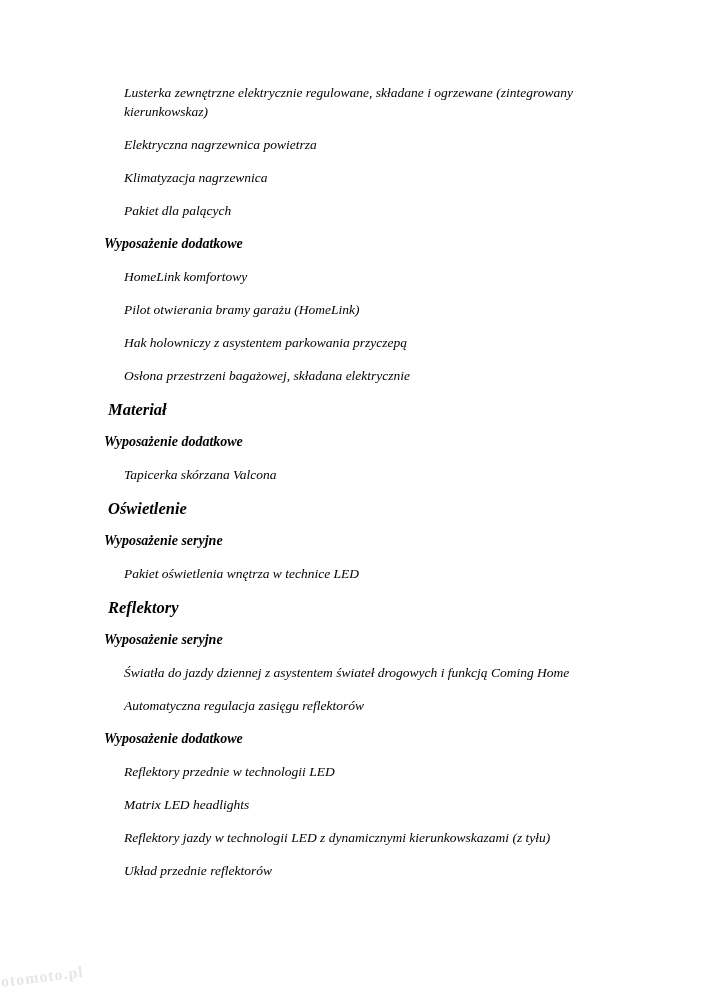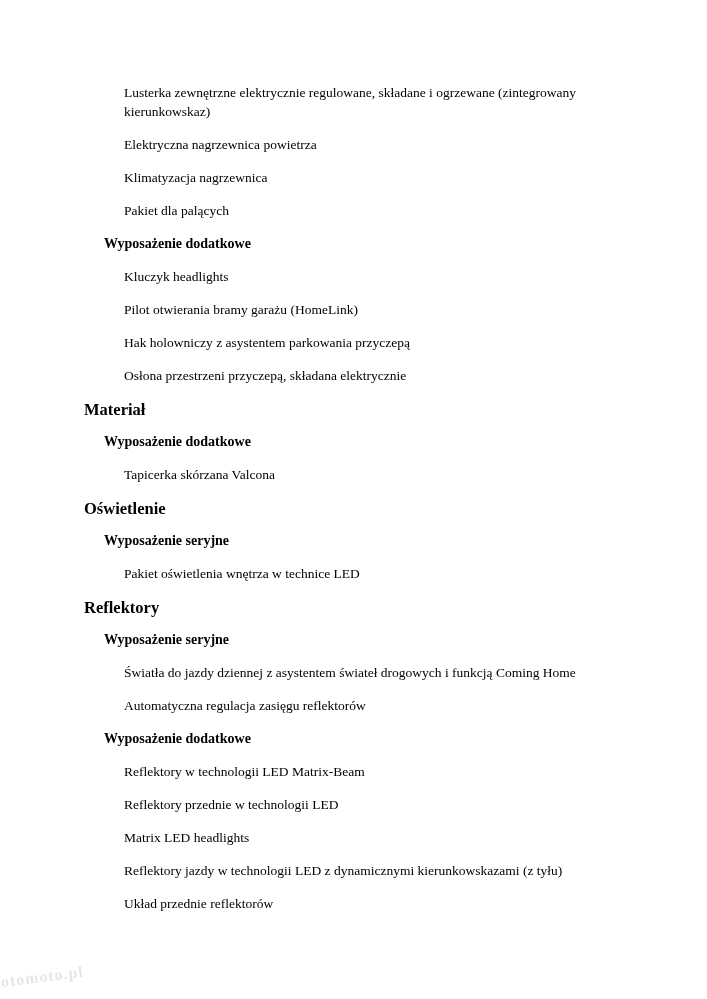--- a/index.html
+++ b/index.html
@@ -11,40 +11,41 @@
     width: 707px;
     height: 999px;
     position: relative;
     overflow: hidden;
     font-family: "Liberation Serif", serif;
     color: #000000;
   }
   .doc {
     padding-top: 83px;
     padding-right: 40px;
+    font-style: italic;
   }
   .block {
     white-space: normal;
   }
   .item {
     margin-left: 124px;
     max-width: 497px;
     font-size: 13.5px;
     line-height: 19px;
     margin-bottom: 14px;
   }
   .subheading {
     margin-left: 104px;
     font-size: 14px;
     font-weight: bold;
     line-height: 19px;
     margin-bottom: 14px;
   }
   .heading {
-    margin-left: 84px;
+    margin-left: 108px;
     font-size: 16.5px;
     font-weight: bold;
     line-height: 21px;
     margin-bottom: 12px;
   }
   .watermark {
     position: absolute;
     left: 2px;
     bottom: 8px;
     transform: rotate(-7deg);
@@ -59,36 +60,35 @@
 </head>
 <body>
 
 <div class="doc">
   <div>
       <div class="block item">Lusterka zewnętrzne elektrycznie regulowane, składane i ogrzewane (zintegrowany kierunkowskaz)</div>
       <div class="block item">Elektryczna nagrzewnica powietrza</div>
       <div class="block item">Klimatyzacja nagrzewnica</div>
       <div class="block item">Pakiet dla palących</div>
       <div class="block subheading">Wyposażenie dodatkowe</div>
-      <div class="block item">Kluczyk headlights</div>
+      <div class="block item">HomeLink komfortowy</div>
       <div class="block item">Pilot otwierania bramy garażu (HomeLink)</div>
       <div class="block item">Hak holowniczy z asystentem parkowania przyczepą</div>
-      <div class="block item">Osłona przestrzeni przyczepą, składana elektrycznie</div>
+      <div class="block item">Osłona przestrzeni bagażowej, składana elektrycznie</div>
       <div class="block heading">Materiał</div>
       <div class="block subheading">Wyposażenie dodatkowe</div>
       <div class="block item">Tapicerka skórzana Valcona</div>
       <div class="block heading">Oświetlenie</div>
       <div class="block subheading">Wyposażenie seryjne</div>
       <div class="block item">Pakiet oświetlenia wnętrza w technice LED</div>
       <div class="block heading">Reflektory</div>
       <div class="block subheading">Wyposażenie seryjne</div>
       <div class="block item">Światła do jazdy dziennej z asystentem świateł drogowych i funkcją Coming Home</div>
       <div class="block item">Automatyczna regulacja zasięgu reflektorów</div>
       <div class="block subheading">Wyposażenie dodatkowe</div>
-      <div class="block item">Reflektory w technologii LED Matrix-Beam</div>
       <div class="block item">Reflektory przednie w technologii LED</div>
       <div class="block item">Matrix LED headlights</div>
       <div class="block item">Reflektory jazdy w technologii LED z dynamicznymi kierunkowskazami (z tyłu)</div>
       <div class="block item">Układ przednie reflektorów</div>
     </div>
 </div>
 
 <div class="watermark">otomoto.pl</div>
 
 </body></html>

